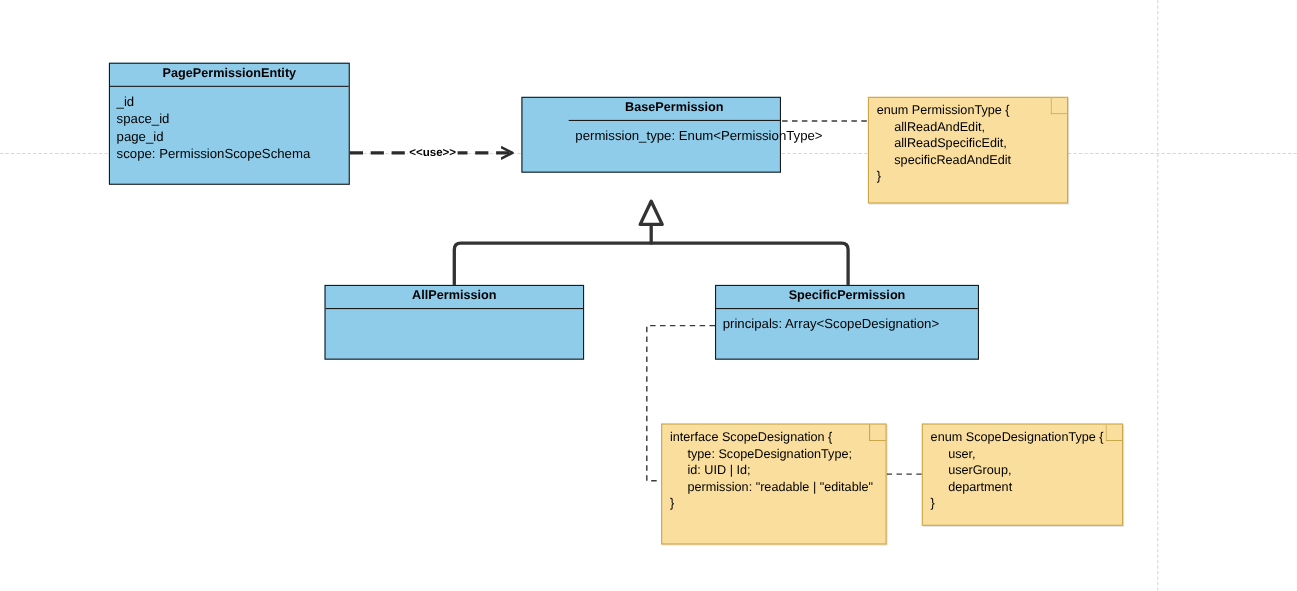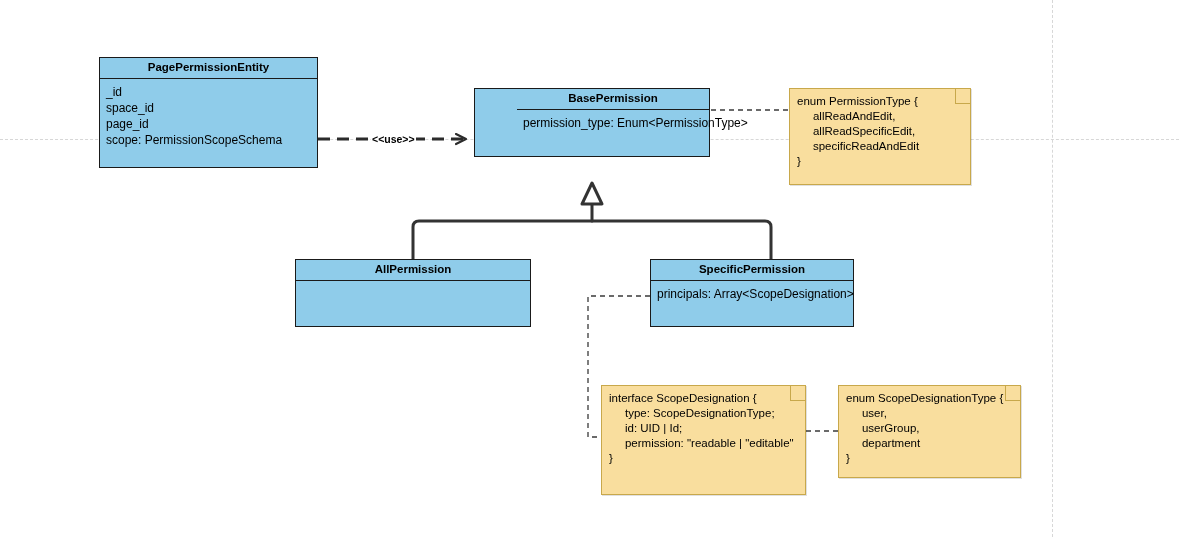--- a/index.html
+++ b/index.html
@@ -178,21 +178,21 @@
     <div class="body">
       <div class="attr">permission_type: Enum&lt;PermissionType&gt;</div>
     </div>
   </div>
 
   <div class="uml-class" style="left:295px; top:259px; width:236px; height:68px;">
     <div class="title">AllPermission</div>
     <div class="body"></div>
   </div>
 
-  <div class="uml-class" style="left:650px; top:259px; width:204px; height:68px;">
+  <div class="uml-class" style="left:650px; top:259px; width:240px; height:68px;">
     <div class="title">SpecificPermission</div>
     <div class="body">
       <div class="attr">principals:  Array&lt;ScopeDesignation&gt;</div>
     </div>
   </div>
 
   <div class="uml-note" style="left:789px; top:88px; width:182px; height:97px;">
     <div class="fold"></div>
     <div class="note-text">enum PermissionType {
      allReadAndEdit,

